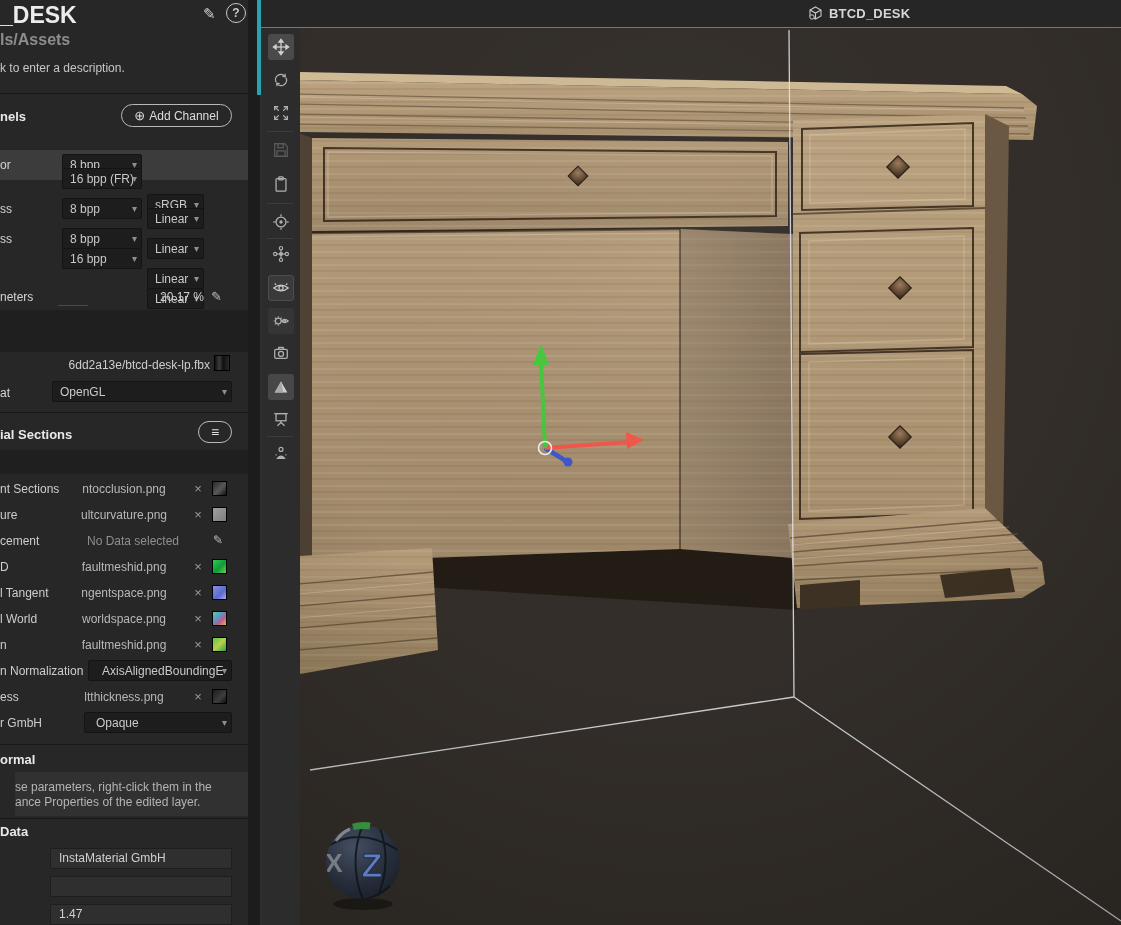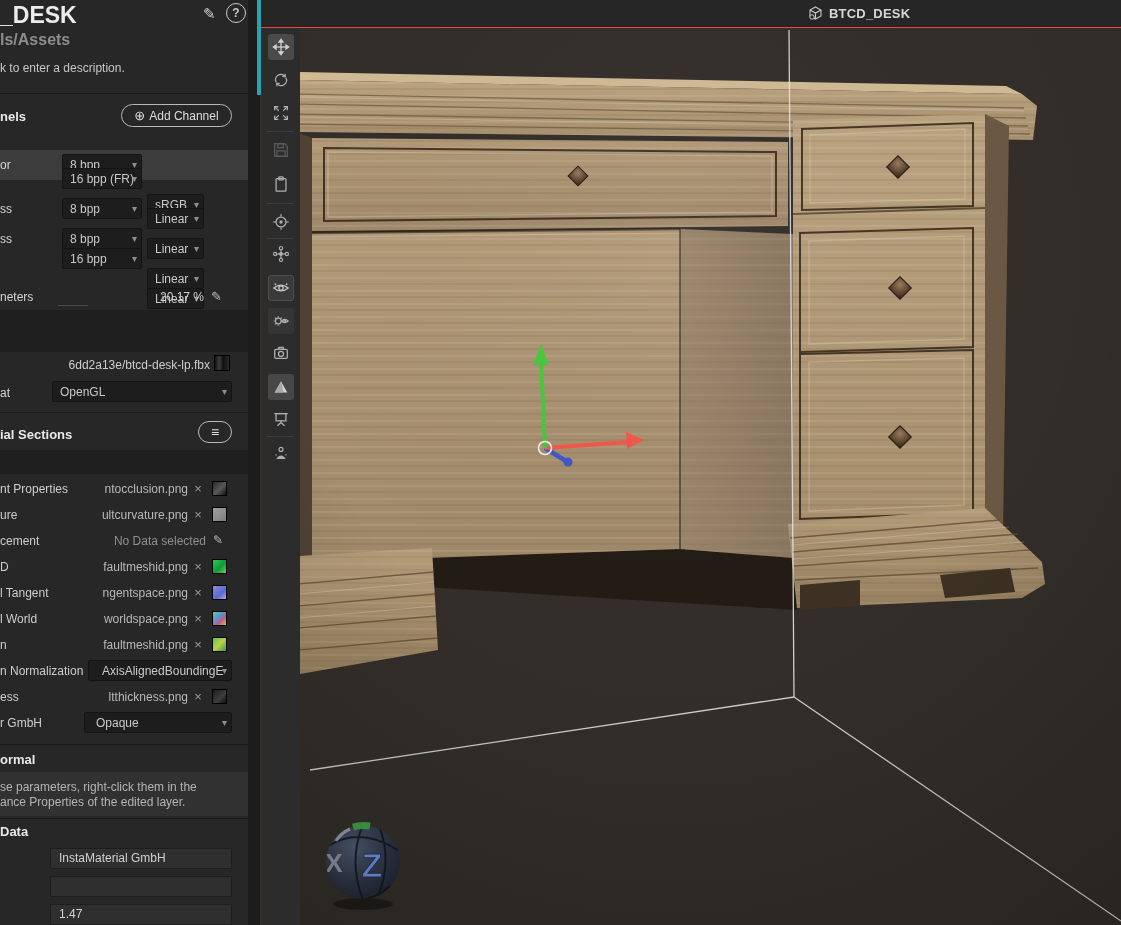--- a/index.html
+++ b/index.html
@@ -50,39 +50,39 @@
     background:linear-gradient(90deg,#101010,#3c3c3c 30%,#101010 60%,#2a2a2a); }
   .fmt-label { left:0; top:386px; font-size:12px; color:#d4d4d4; }
   .dd-gl { left:52px; top:381px; width:180px; }
 
   .btn-menu { left:198px; top:421px; width:34px; height:22px; border:1.4px solid #b9b9b9;
     border-radius:11px; display:flex; align-items:center; justify-content:center;
     font-size:14px; color:#dedede; cursor:pointer; }
 
   .map-row { left:0; width:248px; height:26px; }
   .map-label { position:absolute; left:0; top:6px; font-size:12px; color:#cdcdcd; white-space:nowrap; }
-  .map-val { position:absolute; left:60px; top:6px; width:128px; text-align:right;
+  .map-val { position:absolute; left:60px; top:6px; width:128px; text-align:center;
     font-size:12px; color:#b8b8b8; white-space:nowrap; overflow:hidden; }
   .map-val.empty { width:146px; color:#8f8f8f; }
   .map-x { position:absolute; left:191px; top:5px; width:14px; text-align:center;
     font-size:13px; color:#9a9a9a; cursor:pointer; }
   .map-thumb { position:absolute; left:212px; top:5px; width:15px; height:15px; }
   .map-edit { position:absolute; left:213px; top:5px; font-size:12px; color:#bdbdbd; cursor:pointer; }
   .thumb-ao { background:linear-gradient(135deg,#2a2a2a,#585858 55%,#111); }
   .thumb-curv { background:linear-gradient(135deg,#a0a0a0,#7d7d7d); }
   .thumb-meshid { background:linear-gradient(135deg,#2ecb4e,#0f9a3a 55%,#66d34a); }
   .thumb-tangent { background:linear-gradient(135deg,#8a8fe0,#5a6ad0 60%,#b0a8e8); }
   .thumb-world { background:linear-gradient(135deg,#7cc27c 0%,#4aa0d0 35%,#c05a8a 65%,#d0c050 100%); }
   .thumb-pos { background:linear-gradient(135deg,#58c84e,#b8d04a 50%,#2f9e4e); }
   .thumb-thick { background:linear-gradient(135deg,#1c1c1c,#3d3d3d 60%,#0e0e0e); }
   .dd-norm { left:88px; top:2px; width:144px; }
   .dd-norm .dd-txt { right:14px;margin-left:8px; }
   .dd-mode { left:84px; top:2px; width:148px; }
 
-  .hint-band { left:0; top:772px; width:248px; height:44px; background:#313131; }
+  .hint-band { left:15px; top:772px; width:248px; height:44px; background:#313131; }
   .hint-line { position:absolute; left:0; font-size:12px; color:#b4b4b4; white-space:nowrap; }
 
   .data-field { left:50px; width:182px; height:21px; background:#2f2f2f;
     border:1px solid #1e1e1e; font-size:12px; color:#d0d0d0; line-height:19px;
     padding-left:8px; cursor:text; white-space:nowrap; overflow:hidden; }
 
   #scroll-strip { position:absolute; left:248px; top:0; width:12px; height:925px; background:#1c1c1c; }
   #accent-line { position:absolute; left:257px; top:0; width:4px; height:95px; background:#2aa3b1; z-index:6; }
 
   
@@ -195,21 +195,21 @@
       <span class="dd-txt">OpenGL</span>
       <span class="caret">▾</span>
     </div>
 
     <div class="abs hr" style="top:412px"></div>
     <div class="abs sec-hdr" style="left:0;top:427px">ial Sections</div>
     <div class="abs btn-menu">≡</div>
     <div class="abs gap" style="top:450px;height:24px"></div>
 
     <div class="abs map-row" style="top:476px">
-      <span class="map-label">nt Properties</span>
+      <span class="map-label">nt Sections</span>
       <span class="map-val">ntocclusion.png</span>
       <span class="map-x">×</span>
       <span class="map-thumb thumb thumb-ao"></span>
     </div>
     <div class="abs map-row" style="top:502px">
       <span class="map-label">ure</span>
       <span class="map-val">ultcurvature.png</span>
       <span class="map-x">×</span>
       <span class="map-thumb thumb thumb-curv"></span>
     </div>

